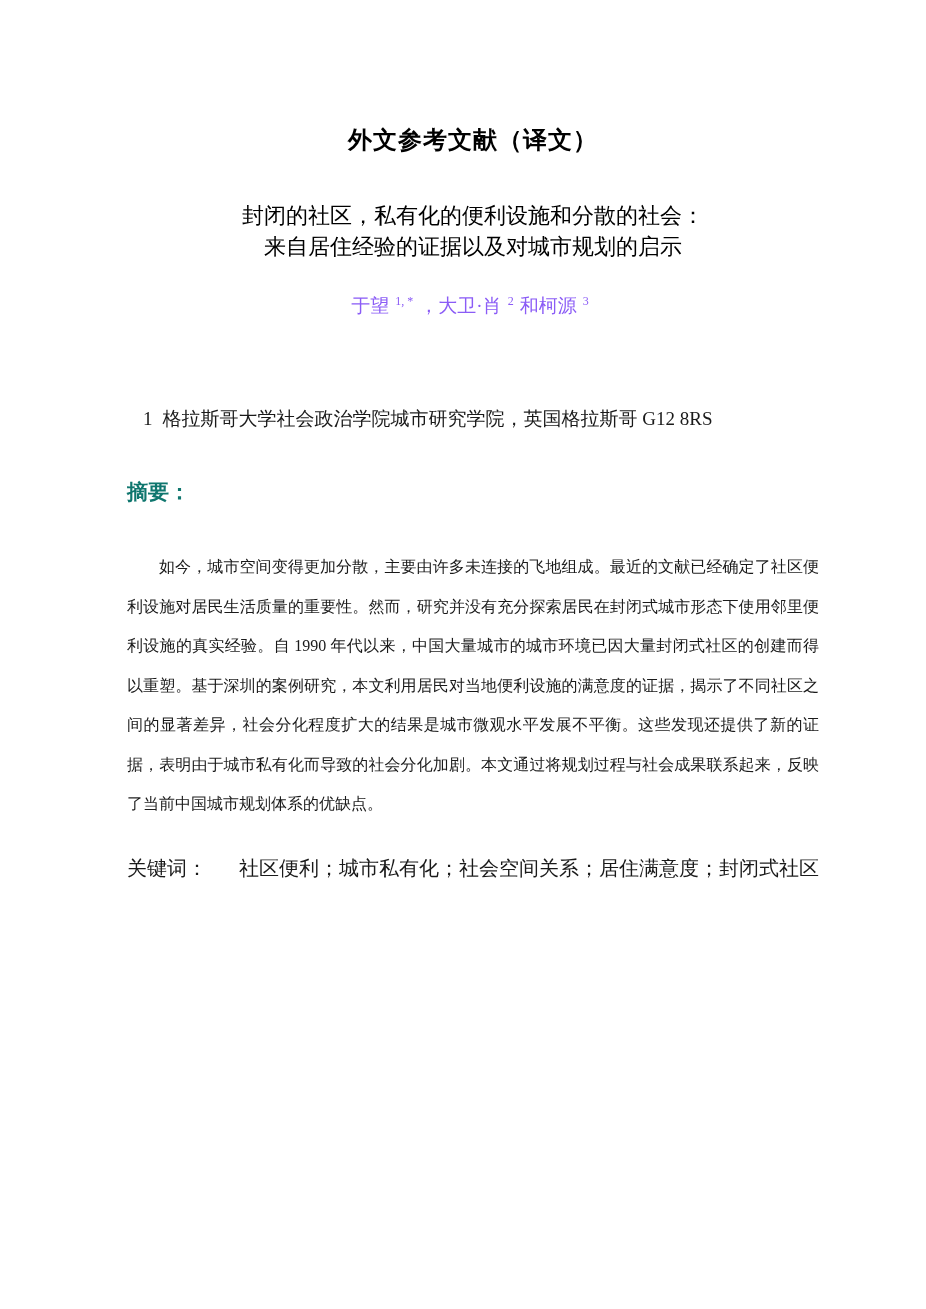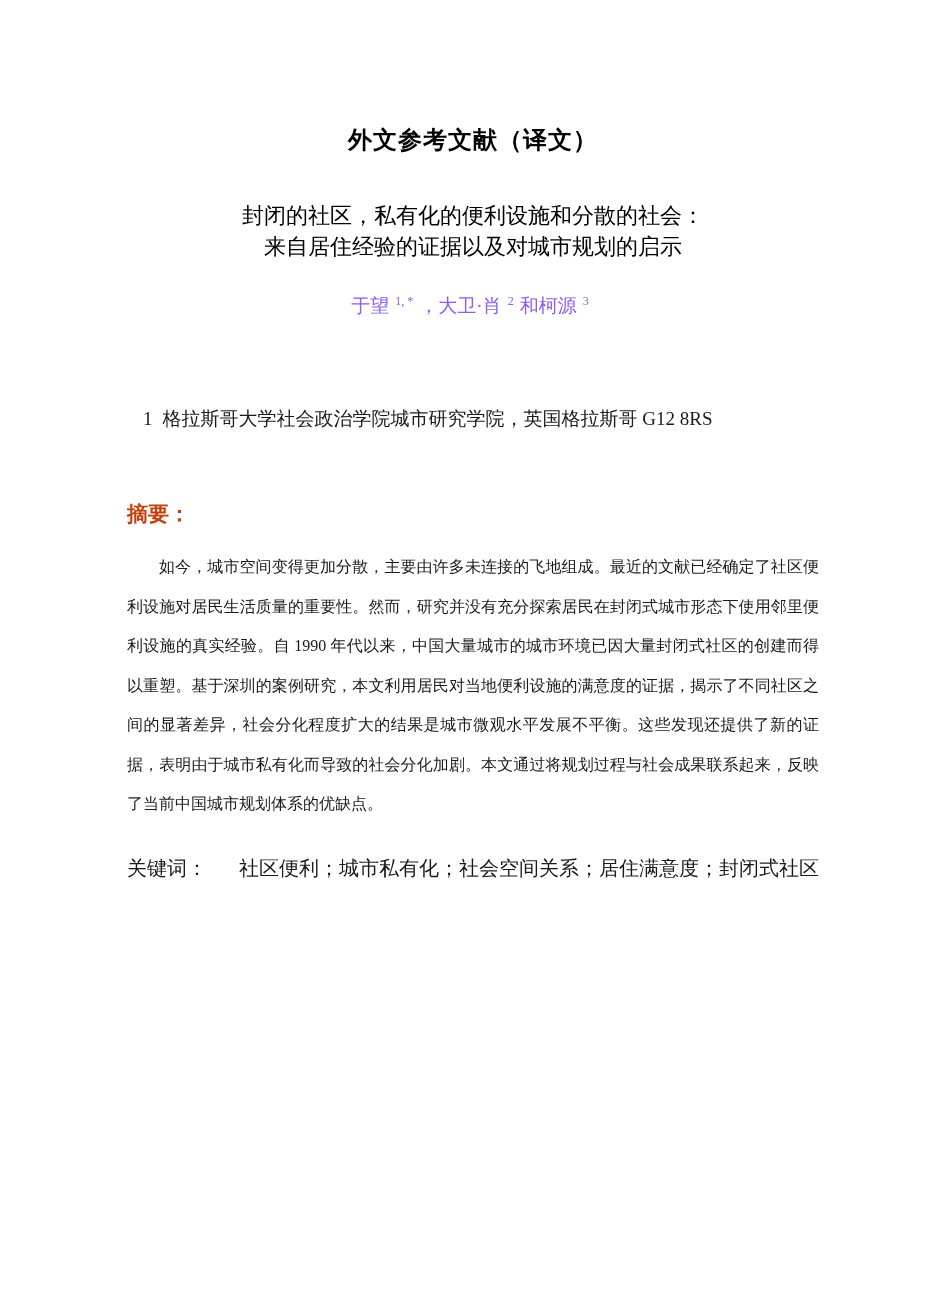--- a/index.html
+++ b/index.html
@@ -65,26 +65,26 @@
     width: 692px;
     font-size: 19px;
     line-height: 33px;
     color: #1a1a1a;
     margin-top: 36px;
   }
   .affiliation-row { white-space: nowrap; }
   .affil-number { margin-right: 10px; }
   .abstract-heading {
     position: absolute;
-    top: 500px;
+    top: 478px;
     left: 127px;
     font-family: "DejaVu Sans", "Liberation Sans", sans-serif;
     font-weight: bold;
     font-size: 21px;
-    color: #c2410c;
+    color: #0f766e;
   }
   .abstract-body {
     position: absolute;
     top: 547px;
     left: 127px;
     width: 692px;
     font-size: 16px;
     line-height: 39.5px;
     text-align: justify;
     text-indent: 2em;

